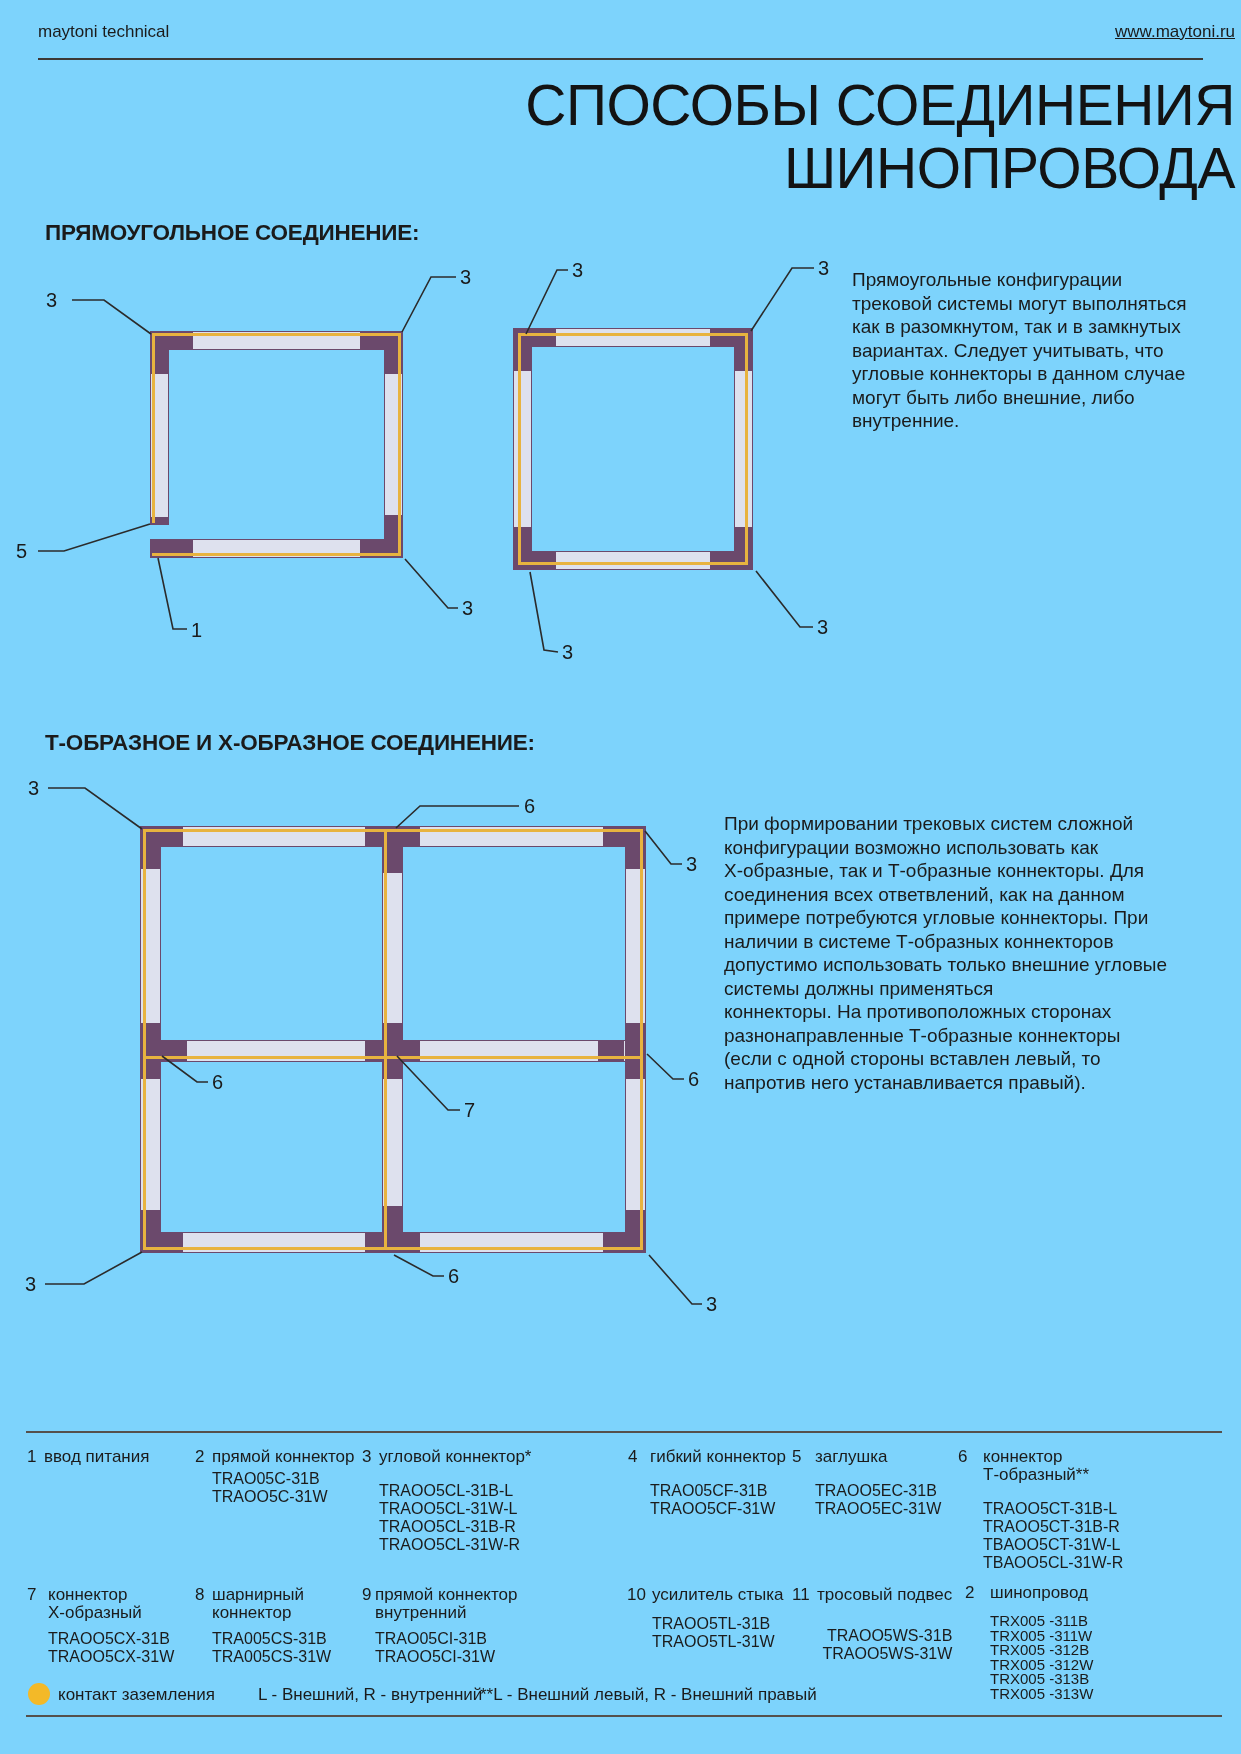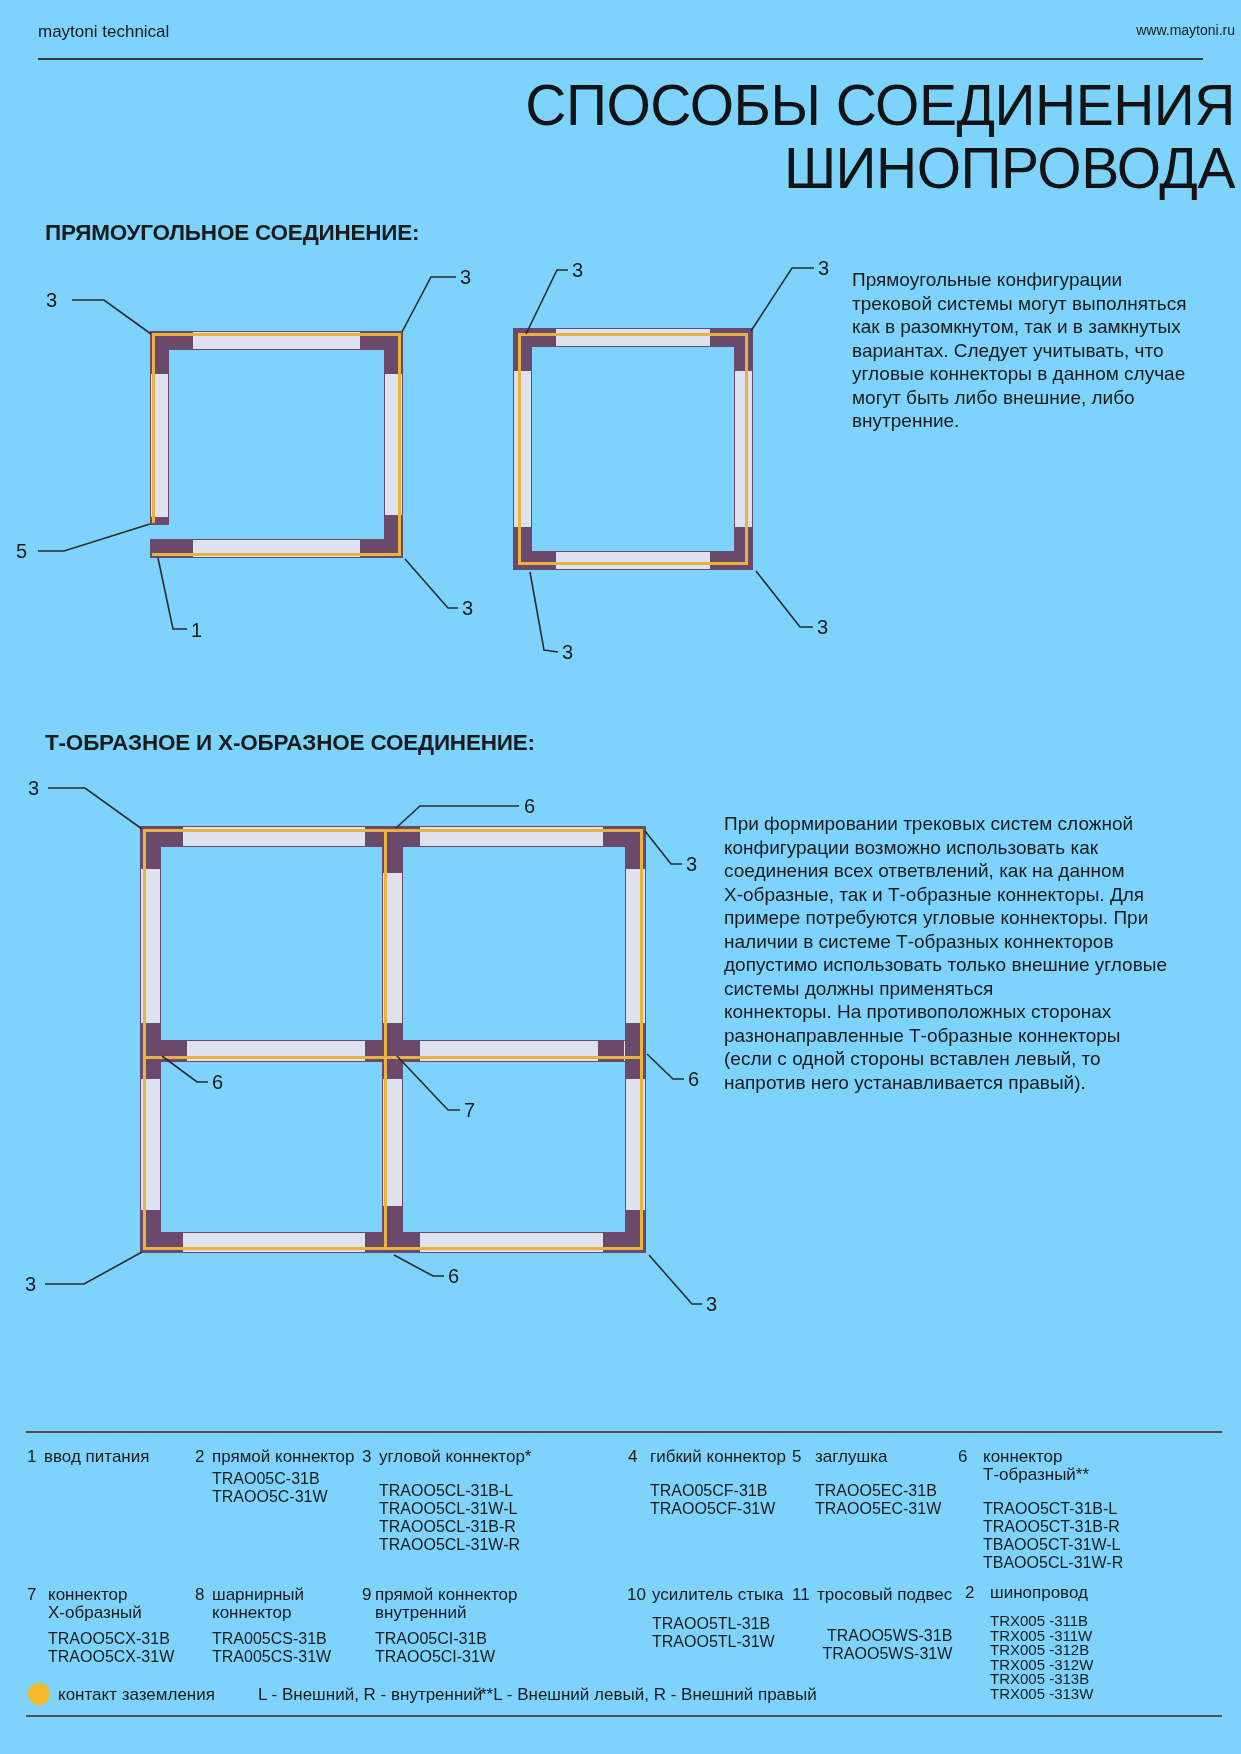--- a/index.html
+++ b/index.html
@@ -1,21 +1,21 @@
 <!DOCTYPE html>
 <html><head>
 <meta charset="utf-8">
 <style>
   html,body{margin:0;padding:0;background:#cfc8c0;}
   .page{position:relative;width:1241px;height:1754px;background:#7dd3fc;
         font-family:"Liberation Sans","DejaVu Sans",sans-serif;color:#1b1b1b;overflow:hidden;padding-left:32px;}
   .abs{position:absolute;}
   
   .brand{left:38px;top:22px;font-size:17px;}
-  .site{right:38px;top:22px;font-size:14px;}
+  .site{right:38px;top:22px;font-size:17px;text-decoration:underline;}
   .hrule{left:38px;top:58px;width:1165px;height:2px;background:#3c3835;}
   
   .title{right:38px;top:74px;text-align:right;font-size:57px;line-height:63px;
          letter-spacing:-0.5px;color:#131313;font-weight:400;}
   .h-sec{left:45px;font-size:22.5px;font-weight:bold;letter-spacing:-0.2px;}
   
   .fig{position:absolute;}
   .band{position:absolute;background:#dee1ee;border:1px solid #6b496c;box-sizing:border-box;}
   .pc{position:absolute;background:#6b496c;}
   .ys{position:absolute;background:#e8b33f;}
@@ -126,22 +126,22 @@
     <div class="pc" style="left:225px;top:214px;width:55px;height:22px;"></div>
     <div class="pc" style="left:242px;top:197px;width:21px;height:56px;"></div>
     <div class="yring" style="left:3px;top:3px;width:500px;height:421px;"></div>
     <div class="ys" style="left:244px;top:4px;width:3px;height:419px;"></div>
     <div class="ys" style="left:4px;top:230px;width:498px;height:3px;"></div>
   </div>
 
   <div class="para" style="left:724px;top:812px;">
     <div>При формировании трековых систем сложной</div>
     <div>конфигурации возможно использовать как</div>
+    <div>Х-образные, так и Т-образные коннекторы. Для</div>
     <div>соединения всех ответвлений, как на данном</div>
-    <div>Х-образные, так и Т-образные коннекторы. Для</div>
     <div>примере потребуются угловые коннекторы. При</div>
     <div>наличии в системе Т-образных коннекторов</div>
     <div>допустимо использовать только внешние угловые</div>
     <div>системы должны применяться</div>
     <div>коннекторы. На противоположных сторонах</div>
     <div>разнонаправленные Т-образные коннекторы</div>
     <div>(если с одной стороны вставлен левый, то</div>
     <div>напротив него устанавливается правый).</div>
   </div>
 

